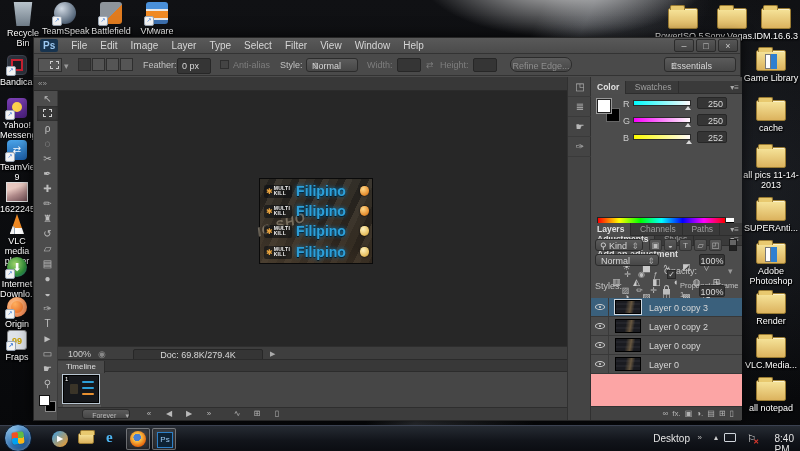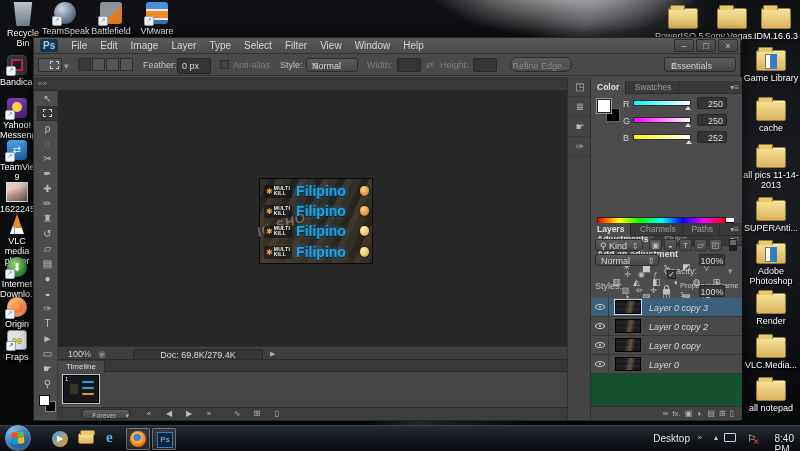--- a/index.html
+++ b/index.html
@@ -93,21 +93,21 @@
   .cwell { position:absolute; left:106px; top:0; width:30px; height:12px; text-align:right; padding:1px 3px 0 0; }
   .spect { position:absolute; left:6px; top:140px; width:129px; height:8px; background:linear-gradient(to right,#f00,#ff0,#0f0,#0ff,#00f,#f0f,#f00); border:1px solid #222; }
   .spect .w { position:absolute; right:-9px; top:0; width:8px; height:4px; background:#fff; }
   .spect .k { position:absolute; right:-9px; top:4px; width:8px; height:4px; background:#000; }
   .adjrow { position:absolute; left:0; right:0; display:flex; justify-content:center; gap:5px; }
   .adjrow span { width:15px; height:12px; text-align:center; line-height:12px; font-size:9px; color:#c9c9c9; }
   .lrow { position:absolute; left:0; right:0; height:14px; }
   .lrow .t { position:absolute; top:13px; color:#c2c2c2; }
   .lrow .ib { position:absolute; top:1px; width:13px; height:12px; text-align:center; line-height:12px; color:#bdbdbd; font-size:8px; background:linear-gradient(#575757,#484848); border:1px solid #333; border-radius:2px; }
   .chk { position:absolute; width:9px; height:9px; background:#3a3a3a; border:1px solid #282828; color:#ddd; font-size:8px; line-height:8px; text-align:center; top:2px; }
-  .llist { position:absolute; left:0; right:0; top:221px; bottom:14px; background:#14532d;font-style:italic; }
+  .llist { position:absolute; left:0; right:0; top:221px; bottom:14px; background:#fca5a5; }
   .layer { height:19px; background:#4a4a4a; border-bottom:1px solid #383838; position:relative; }
   .layer.sel { background:#3a607c; }
   .eyec { position:absolute; left:0; top:0; width:18px; height:18px; border-right:1px solid #3a3a3a; }
   .eye { position:absolute; left:4px; top:6px; width:10px; height:6px; border:1px solid #d0d0d0; border-radius:50%; }
   .eye::after { content:""; position:absolute; left:3px; top:1px; width:2px; height:2px; background:#d0d0d0; border-radius:50%; }
   .lthumb { position:absolute; left:24px; top:2px; width:26px; height:14px; background:#17181c; border:1px solid #000;
     background-image:linear-gradient(100deg, transparent 40%, rgba(120,100,70,.8) 60%, transparent 75%), repeating-linear-gradient(0deg,#1a1b20 0 3px,#23242a 3px 5px); }
   .layer.sel .lthumb { outline:1px solid #cfd8e0; }
   .lname { position:absolute; left:58px; top:5px; color:#d6d6d6; }
   .lbb { position:absolute; left:0; right:0; bottom:0; height:14px; background:#424242; border-top:1px solid #333; display:flex; justify-content:flex-end; gap:4px; padding:1px 8px 0 0; }

